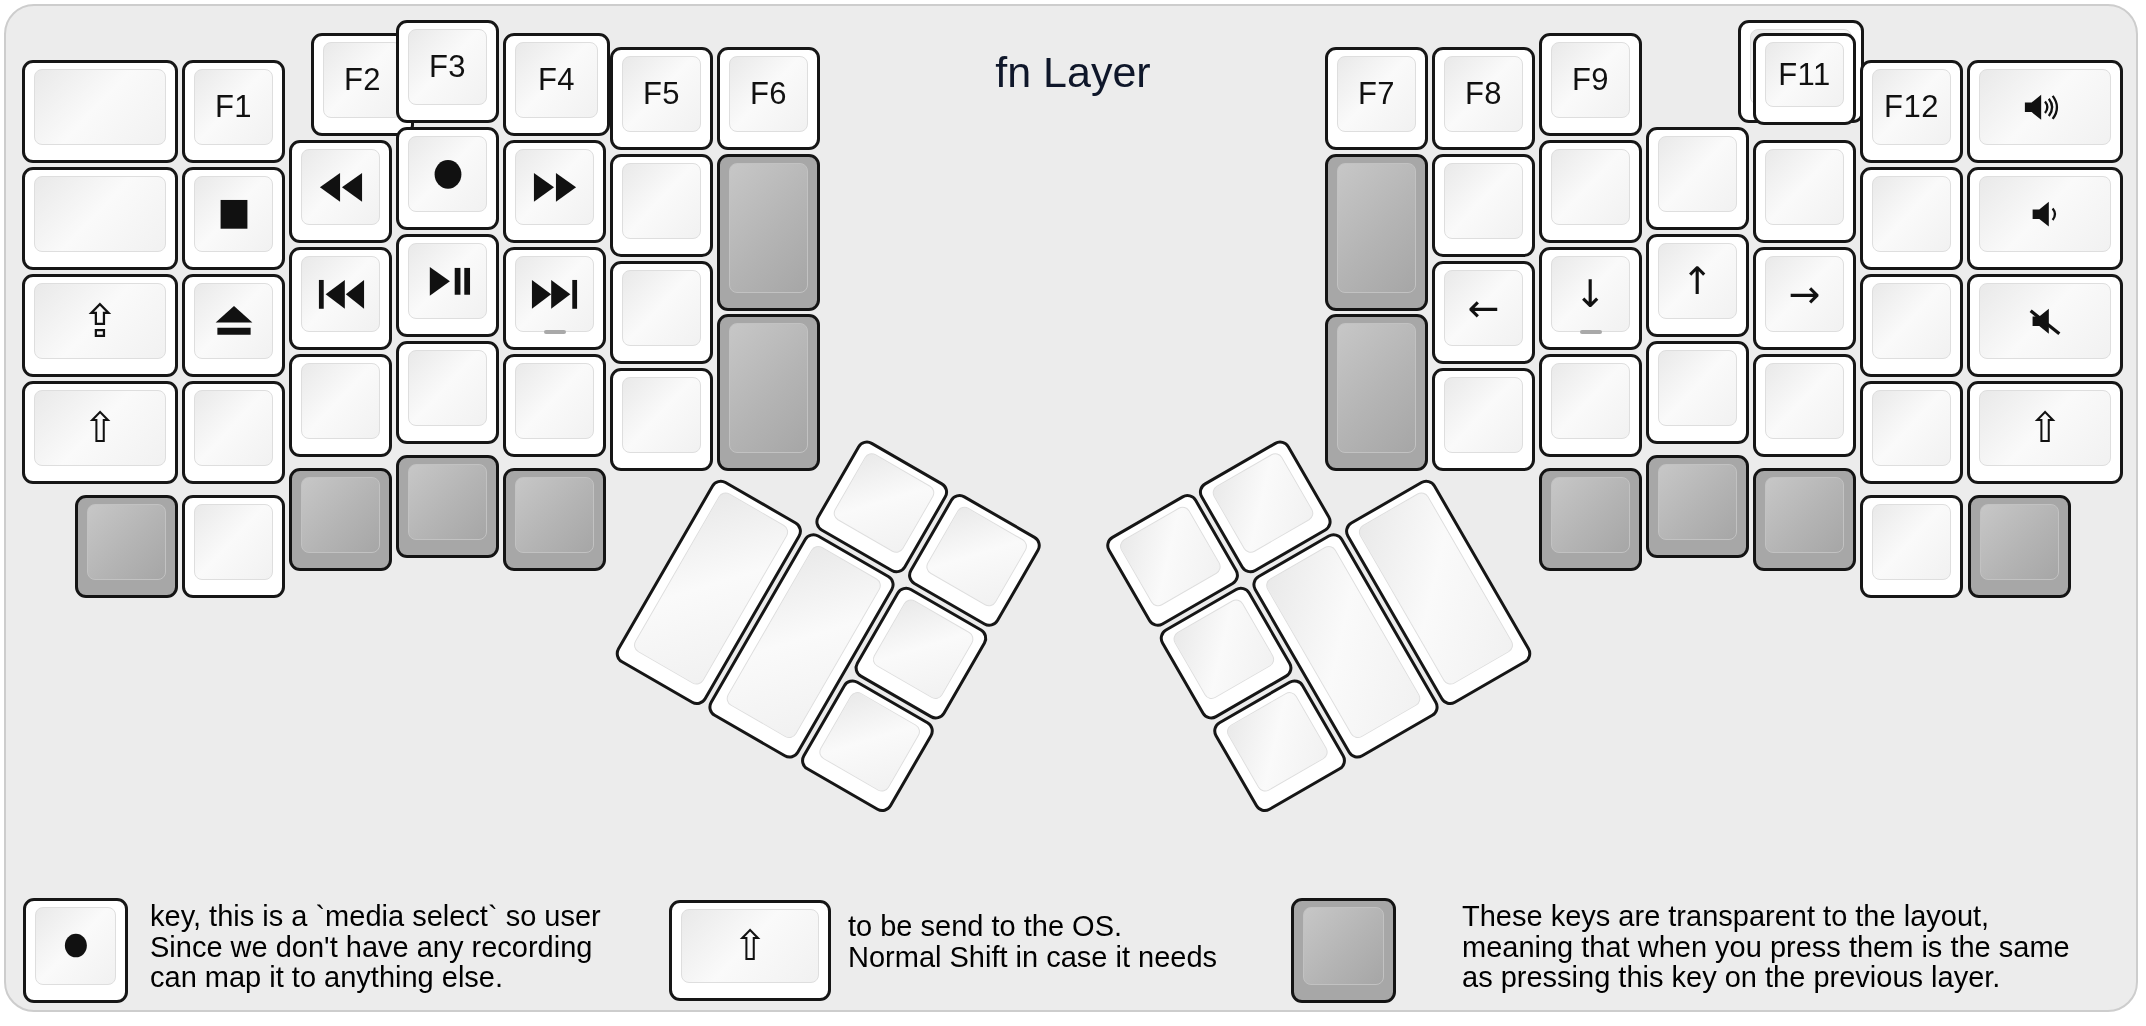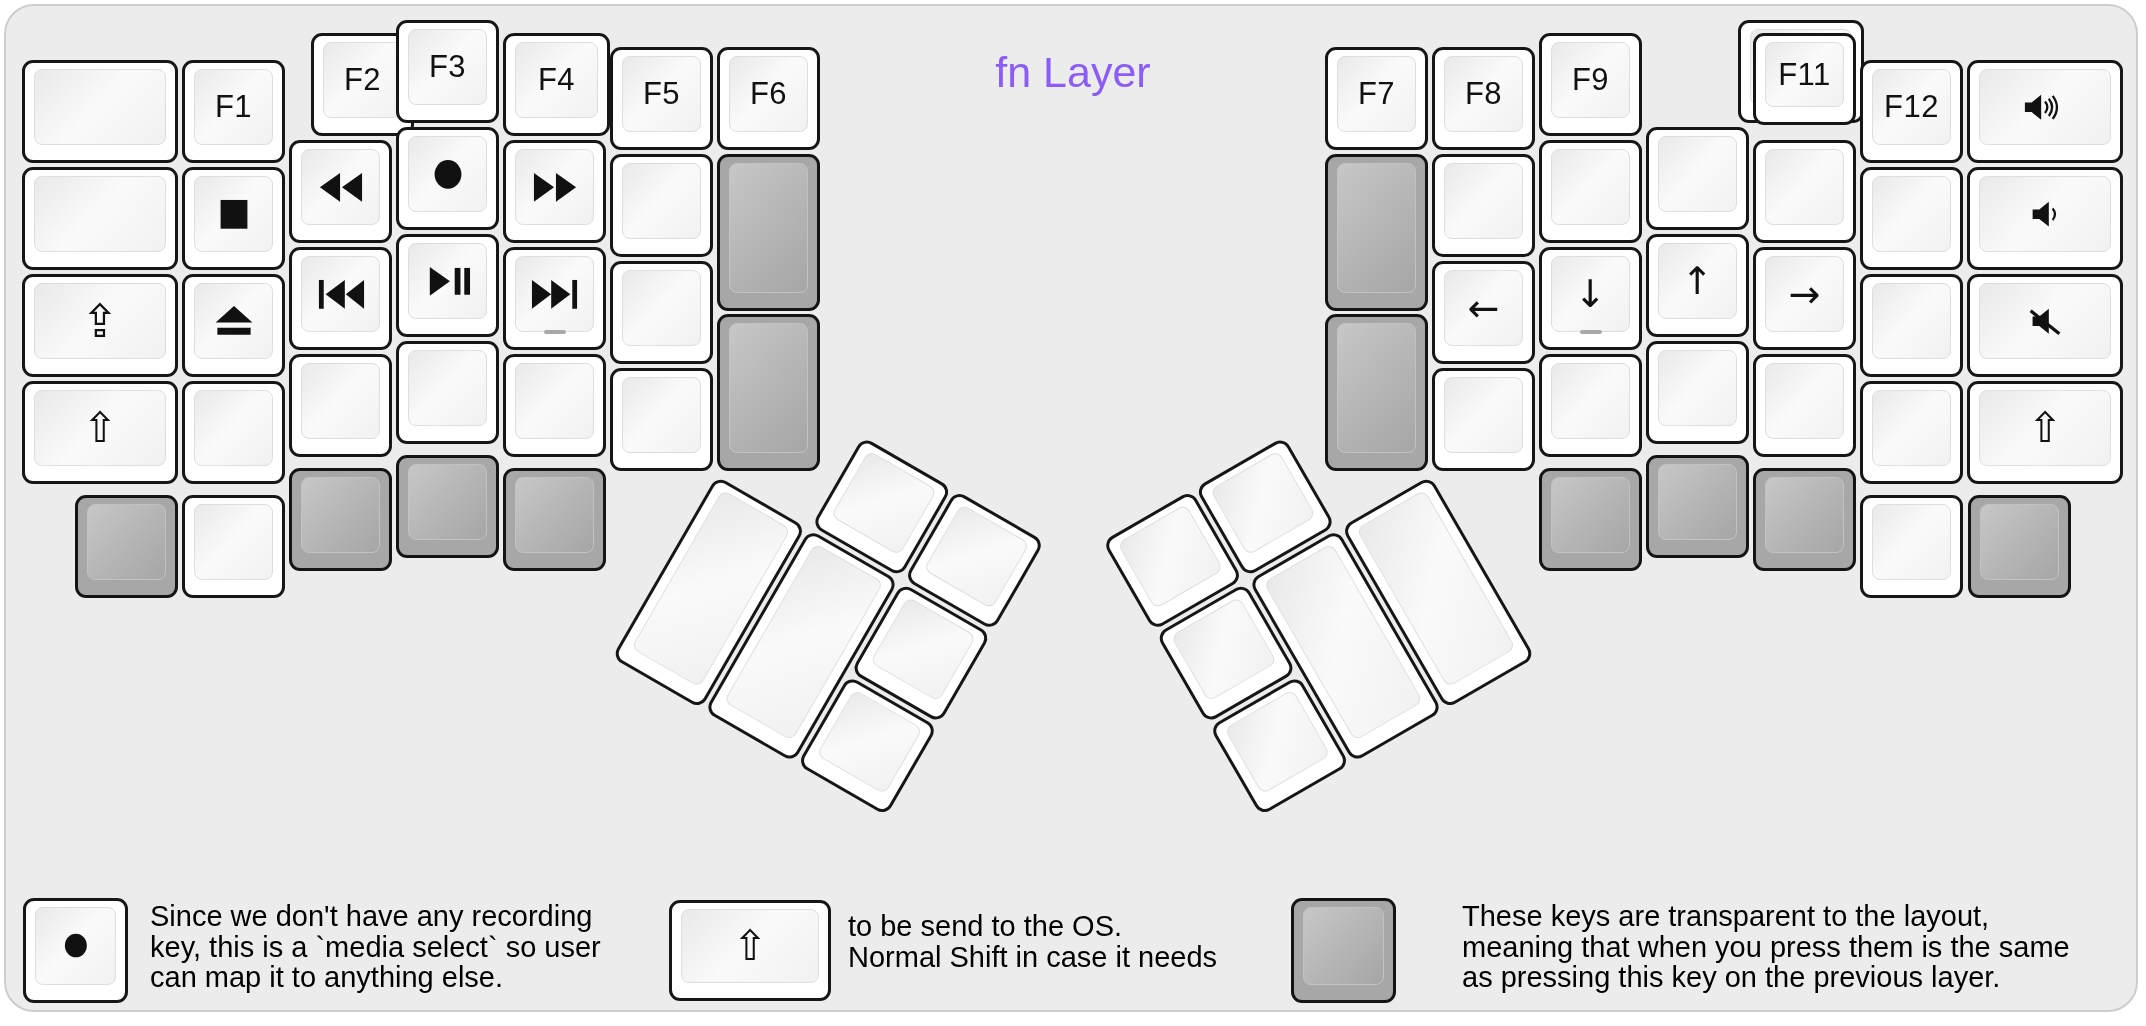--- a/index.html
+++ b/index.html
@@ -10,34 +10,34 @@
   .key .top{position:absolute;left:9px;right:9px;top:6px;bottom:15px;border-radius:8px;
             border:1px solid #dedede;background:linear-gradient(133deg,#e9e9e9 0%,#fafafa 48%,#f1f1f1 100%);
             display:flex;align-items:center;justify-content:center;overflow:visible;}
   .key.g{background:#a7a7a7;border-color:#141414;}
   .key.g .top{background:linear-gradient(133deg,#c7c7c7 0%,#b4b4b4 55%,#a6a6a6 100%);border-color:#c2c2c2;}
   .lbl{font-size:31px;color:#111;letter-spacing:0.5px;}
   .glyph{font-family:"DejaVu Sans",sans-serif;color:#111;line-height:1;}
   .homing{position:absolute;left:50%;bottom:13px;width:22px;height:4px;background:#a9a9a9;
           border-radius:2px;transform:translateX(-50%);}
   .thumb{position:absolute;width:0;height:0;transform-origin:0 0;}
-  #title{position:absolute;left:1073px;top:48px;transform:translateX(-50%);font-size:43px;color:#8b5cf6;white-space:nowrap;}
+  #title{position:absolute;left:1073px;top:48px;transform:translateX(-50%);font-size:43px;color:#0f172a;white-space:nowrap;}
   .legend-text{position:absolute;font-size:29px;line-height:30.5px;color:#000;white-space:nowrap;}
   svg.kicon{display:block;}
 </style>
 </head>
 <body>
 
 <div id="board">
   <div id="panel"></div>
   <div id="title">fn Layer</div>
 
   <div class="legend-text" style="left:150px;top:901px;">
+    <div>key, this is a `media select` so user</div>
     <div>Since we don't have any recording</div>
-    <div>key, this is a `media select` so user</div>
     <div>can map it to anything else.</div>
   </div>
   <div class="legend-text" style="left:848px;top:911px;">
     <div>to be send to the OS.</div>
     <div>Normal Shift in case it needs</div>
   </div>
   <div class="legend-text" style="left:1417px;top:901px;margin-left:45px;">
     <div>These keys are transparent to the layout,</div>
     <div>meaning that when you press them is the same</div>
     <div>as pressing this key on the previous layer.</div>

